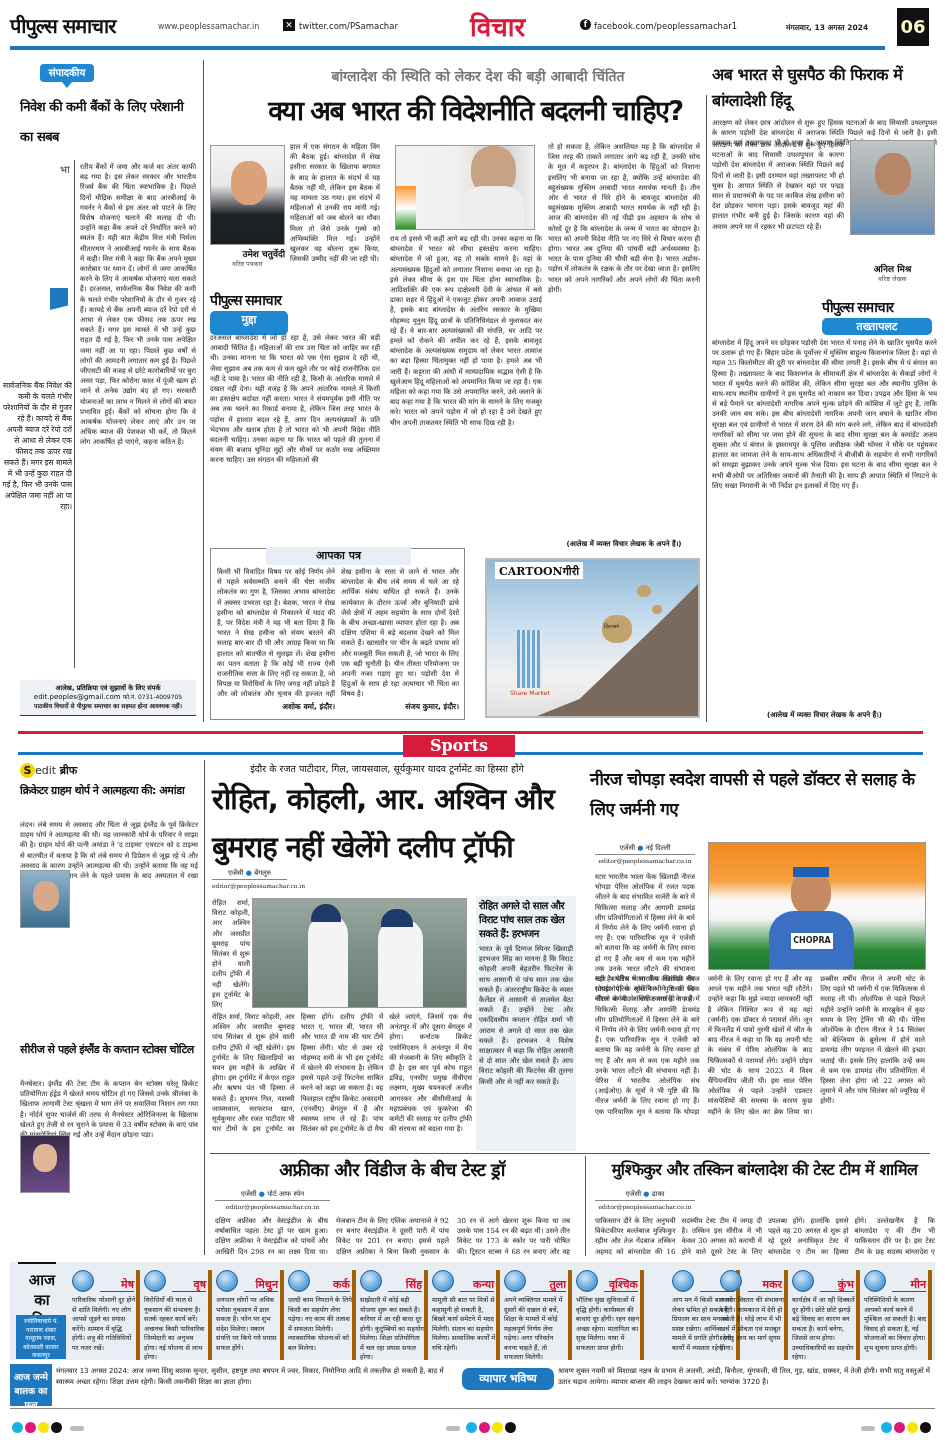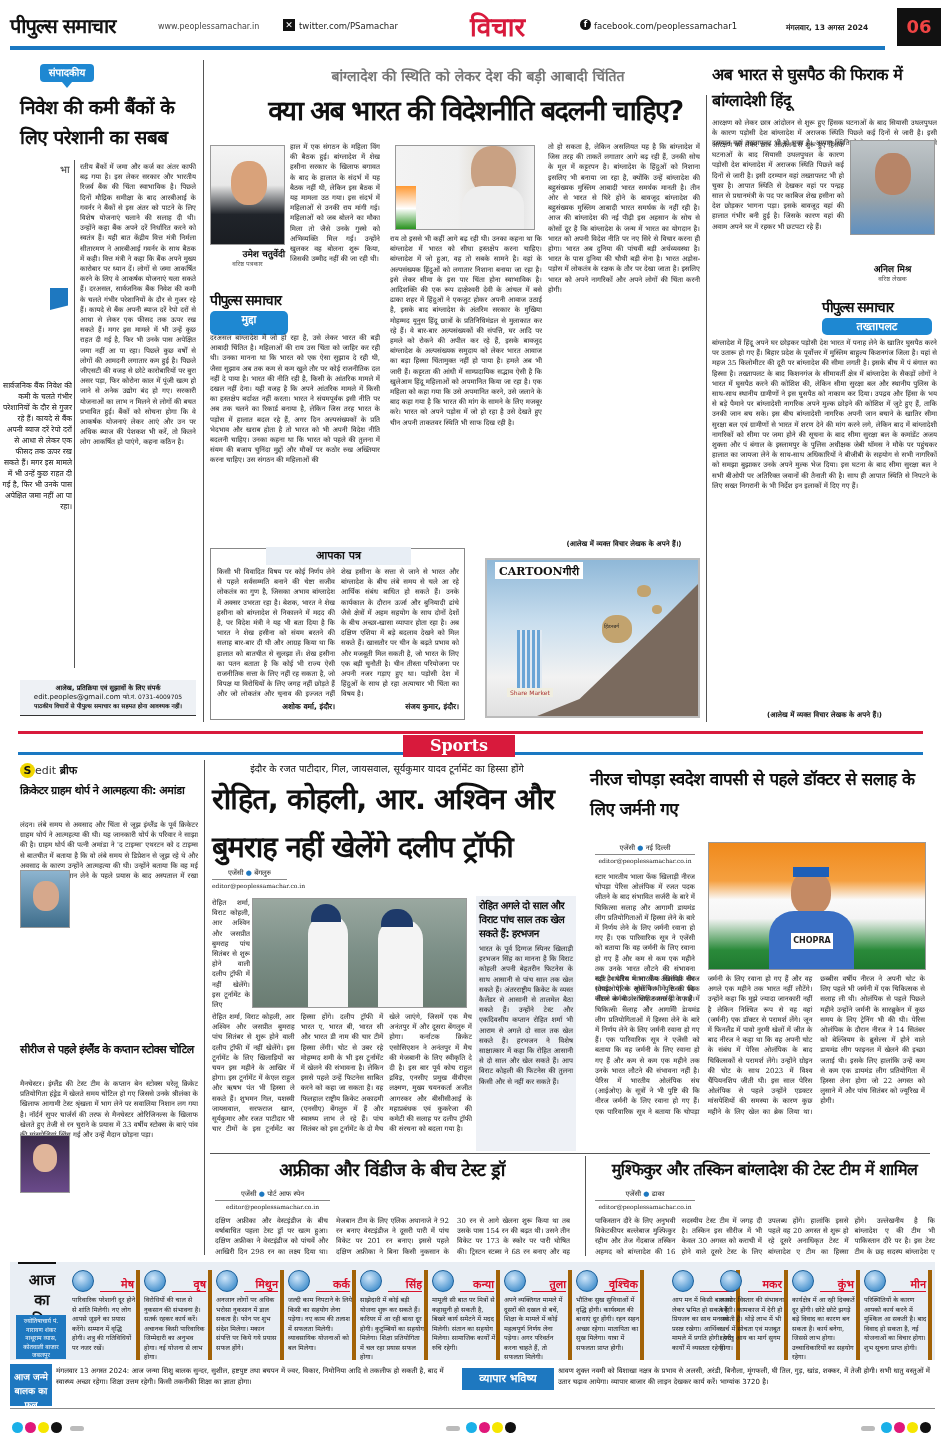--- a/index.html
+++ b/index.html
@@ -26,27 +26,27 @@
 
 <div class="abs" style="left:10px;top:8px;width:925px;height:40px">
   <div class="abs logo" style="left:0;top:4px;font-size:20px">पीपुल्स समाचार</div>
   <div class="abs" style="left:148px;top:14px;font-size:8px;color:#444">www.peoplessamachar.in</div>
   <div class="abs" style="left:273px;top:11px;width:12px;height:12px;background:#111;color:#fff;font-size:9px;text-align:center;line-height:12px">✕</div>
   <div class="abs" style="left:289px;top:13px;font-size:8.5px;color:#222">twitter.com/PSamachar</div>
   <div class="abs" style="left:460px;top:0;font-size:26px;font-weight:bold;color:#d81a3c;font-family:'DejaVu Sans',sans-serif">विचार</div>
   <div class="abs" style="left:570px;top:11px;width:11px;height:11px;border-radius:50%;background:#111;color:#fff;font-size:8px;text-align:center;line-height:11px;font-weight:bold">f</div>
   <div class="abs" style="left:584px;top:13px;font-size:8.5px;color:#222">facebook.com/peoplessamachar1</div>
   <div class="abs" style="left:776px;top:14px;font-size:7.5px;font-weight:bold;color:#222">मंगलवार, 13 अगस्त 2024</div>
-  <div class="abs" style="left:887px;top:0;width:44px;height:38px;background:#111;color:#ef4444;font-size:18px;font-weight:bold;text-align:center;line-height:38px">06</div>
+  <div class="abs" style="left:887px;top:0;width:32px;height:38px;background:#111;color:#fef9c3;font-size:18px;font-weight:bold;text-align:center;line-height:38px">06</div>
 </div>
 <div class="abs hr-blue" style="left:10px;top:46px;width:875px;height:4px"></div>
 
 <div class="abs tag" style="left:40px;top:64px;width:54px;height:18px;font-size:10px;line-height:18px;border-radius:4px">संपादकीय</div>
 <div class="abs" style="left:62px;top:82px;width:0;height:0;border-left:5px solid transparent;border-right:5px solid transparent;border-top:6px solid #1e88d2"></div>
-<div class="abs head" style="left:20px;top:92px;width:180px;font-size:19px;line-height:30px">निवेश की कमी बैंकों के लिए परेशानी का सबब</div>
+<div class="abs head" style="left:20px;top:92px;width:180px;font-size:13px;line-height:30px">निवेश की कमी बैंकों के लिए परेशानी का सबब</div>
 <div class="abs" style="left:60px;top:162px;font-size:10px;color:#333">भा</div>
 <div class="abs txt" style="left:80px;top:162px;width:116px;height:505px">रतीय बैंकों में जमा और कर्ज का अंतर काफी बढ़ गया है। इस लेकर सरकार और भारतीय रिजर्व बैंक की चिंता स्वाभाविक है। पिछले दिनों मौद्रिक समीक्षा के बाद आरबीआई के गवर्नर ने बैंकों से इस अंतर को पाटने के लिए विशेष योजनाएं चलाने की सलाह दी थी। उन्होंने कहा बैंक अपने दरें निर्धारित करने को स्वतंत्र हैं। यही बात केंद्रीय वित्त मंत्री निर्मला सीतारमण ने आरबीआई गवर्नर के साथ बैठक में कही। वित्त मंत्री ने कहा कि बैंक अपने मुख्य कारोबार पर ध्यान दें। लोगों से जमा आकर्षित करने के लिए वे आकर्षक योजनाएं चला सकते हैं। दरअसल, सार्वजनिक बैंक निवेश की कमी के चलते गंभीर परेशानियों के दौर से गुजर रहे हैं। कायदे से बैंक अपनी ब्याज दरें रेपो दरों से आधा से लेकर एक फीसद तक ऊपर रख सकते हैं। मगर इस मामले में भी उन्हें कुछ राहत दी गई है, फिर भी उनके पास अपेक्षित जमा नहीं आ पा रहा। पिछले कुछ वर्षों से लोगों की आमदनी लगातार कम हुई है। पिछले जीएसटी की वजह से छोटे कारोबारियों पर बुरा असर पड़ा, फिर कोरोना काल में पूंजी खत्म हो जाने से अनेक उद्योग बंद हो गए। सरकारी योजनाओं का लाभ न मिलने से लोगों की बचत प्रभावित हुई। बैंकों को सोचना होगा कि वे आकर्षक योजनाएं लेकर आएं और उन पर अधिक ब्याज की पेशकश भी करें, तो कितने लोग आकर्षित हो पाएंगे, कहना कठिन है।</div>
 <div class="abs" style="left:50px;top:288px;width:18px;height:22px;background:#1e78c0;clip-path:polygon(0 0,100% 0,100% 80%,0 100%)"></div>
 <div class="abs" style="left:2px;top:380px;width:70px;font-size:7.5px;line-height:11px;text-align:right;color:#111">सार्वजनिक बैंक निवेश की कमी के चलते गंभीर परेशानियों के दौर से गुजर रहे हैं। कायदे से बैंक अपनी ब्याज दरें रेपो दरों से आधा से लेकर एक फीसद तक ऊपर रख सकते हैं। मगर इस मामले में भी उन्हें कुछ राहत दी गई है, फिर भी उनके पास अपेक्षित जमा नहीं आ पा रहा।</div>
 <div class="vline" style="left:74px;top:160px;height:508px"></div>
 <div class="abs" style="left:20px;top:680px;width:176px;height:36px;background:#eef1f5;border-bottom:1px solid #333;text-align:center">
   <div style="font-size:6.5px;font-weight:bold;margin-top:3px">आलेख, प्रतिक्रिया एवं सुझावों के लिए संपर्क</div>
   <div style="font-size:7px;margin-top:1px"><span>edit.peoples@gmail.com</span> <span style="font-size:6px">फो.नं. 0731-4009705</span></div>
   <div style="font-size:6px;font-weight:bold;margin-top:1px">पाठकीय विचारों से पीपुल्स समाचार का सहमत होना आवश्यक नहीं।</div>
 </div>
@@ -237,18 +237,18 @@
     </div>
     <div class="rashi" style="left: 862px; width: 70px;">
       <div class="ic"></div>
       <div class="nm">मीन</div>
       <div class="tx" style="width:64px">परिस्थितियों के कारण आपको कार्य करने में मुश्किल आ सकती है। बाद विवाद हो सकता है, नई योजनाओं का विचार होगा। शुभ सूचना प्राप्त होगी।</div>
     </div>
   </div>
 
 <div class="abs" style="left:10px;top:1364px;width:42px;height:42px;background:#1e78c0;color:#fff;font-size:9px;font-weight:bold;text-align:center;line-height:14px;padding-top:6px">आज जन्मे बालक का फल</div>
 <div class="abs" style="left:56px;top:1366px;width:400px;font-size:7px;line-height:11px">मंगलवार 13 अगस्त 2024: आज जन्मा शिशु बालक सुन्दर, सुशील, हष्टपुष्ट तथा बचपन में ज्वर, विकार, निमोनिया आदि से तकलीफ हो सकती है, बाद में स्वास्थ्य अच्छा रहेगा। शिक्षा उत्तम रहेगी। किसी तकनीकी शिक्षा का ज्ञाता होगा।</div>
-<div class="abs" style="left:462px;top:1368px;width:92px;height:22px;background:#1e78c0;color:#fff;font-size:11px;font-weight:bold;text-align:center;line-height:22px;border-radius:0">व्यापार भविष्य</div>
+<div class="abs" style="left:462px;top:1368px;width:92px;height:22px;background:#1e78c0;color:#fff;font-size:11px;font-weight:bold;text-align:center;line-height:22px;border-radius:7px">व्यापार भविष्य</div>
 <div class="abs" style="left:558px;top:1366px;width:380px;font-size:7px;line-height:11px">श्रावण शुक्ल नवमी को विशाखा नक्षत्र के प्रभाव से अलसी, अरंडी, बिनौला, मूंगफली, घी तिल, गुड़, खांड, शक्कर, में तेजी होगी। सभी धातु वस्तुओं में उतार चढ़ाव आयेगा। व्यापार बाजार की लाइन देखकर कार्य करें। भाग्यांक 3720 है।</div>
 <div class="abs" style="left:10px;top:1408px;width:925px;height:1px;background:#888"></div>
 <div class="abs" id="pm-left" style="left:12px;top:1418px"><span class="dotc" style="background:#1ab0e8"></span><span class="dotc" style="background:#e0187a"></span><span class="dotc" style="background:#f6e600"></span><span class="dotc" style="background:#111111"></span><span style="display:inline-block;width:14px;height:5px;background:#bbb;border-radius:3px;margin:0 6px;vertical-align:middle"></span></div>
 <div class="abs" id="pm-center" style="left:440px;top:1418px"><span style="display:inline-block;width:14px;height:5px;background:#bbb;border-radius:3px;margin:0 6px;vertical-align:middle"></span><span class="dotc" style="background:#1ab0e8"></span><span class="dotc" style="background:#e0187a"></span><span class="dotc" style="background:#f6e600"></span><span class="dotc" style="background:#111111"></span></div>
 <div class="abs" id="pm-right" style="left:855px;top:1418px"><span style="display:inline-block;width:14px;height:5px;background:#bbb;border-radius:3px;margin:0 6px;vertical-align:middle"></span><span class="dotc" style="background:#1ab0e8"></span><span class="dotc" style="background:#e0187a"></span><span class="dotc" style="background:#f6e600"></span><span class="dotc" style="background:#111111"></span></div>
 
 </body></html>

